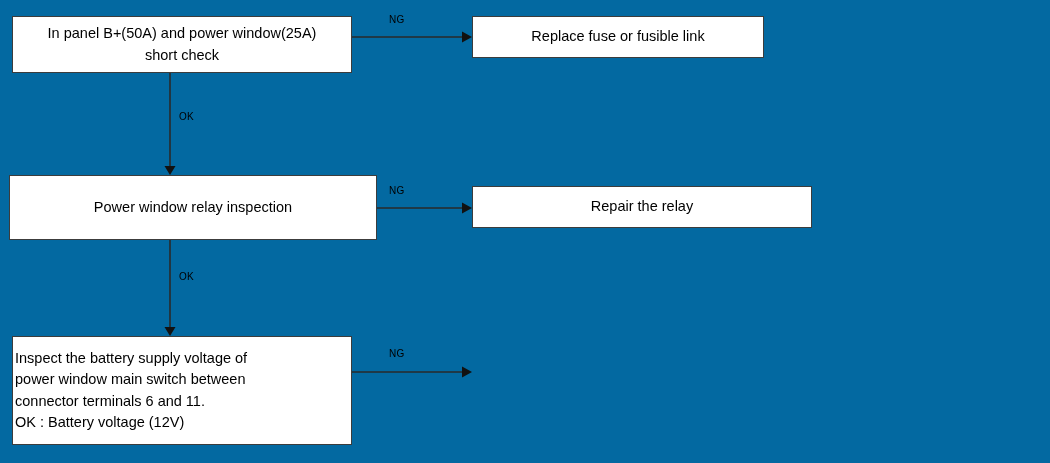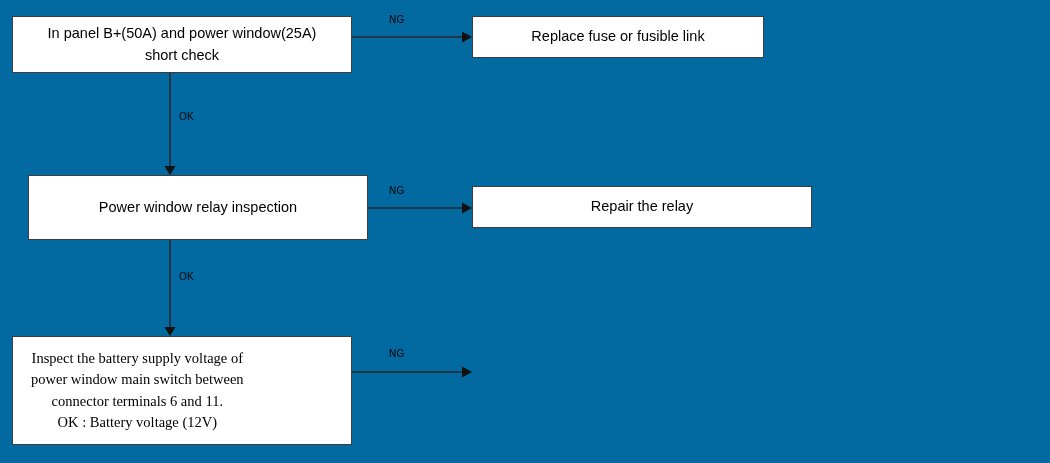--- a/index.html
+++ b/index.html
@@ -28,27 +28,26 @@
     align-items: center;
     justify-content: center;
     text-align: center;
     font-size: 14.5px;
     line-height: 1.45;
     white-space: pre-line;
     padding: 2px 6px;
   }
   .node.left-align {
     justify-content: flex-start;
-    text-align: center;
-    padding-left: 18px;
-    font-family: Liberation Serif, serif;
+    text-align: left;
+    padding-left: 2px;
   }
   
   #step-1 { left: 12px;  top: 16px;  width: 340px; height: 57px; }
-  #step-2 { left: 28px;  top: 175px; width: 340px; height: 65px; }
+  #step-2 { left: 9px;  top: 175px; width: 368px; height: 65px; }
   #step-3 { left: 12px;  top: 336px; width: 340px; height: 109px; }
   
   #result-1 { left: 472px; top: 16px;  width: 292px; height: 42px; }
   #result-2 { left: 472px; top: 186px; width: 340px; height: 42px; }
   #result-3 { left: 472px; top: 338px; width: 340px; height: 69px; }
 
   
   #connectors {
     position: absolute;
     left: 0;

